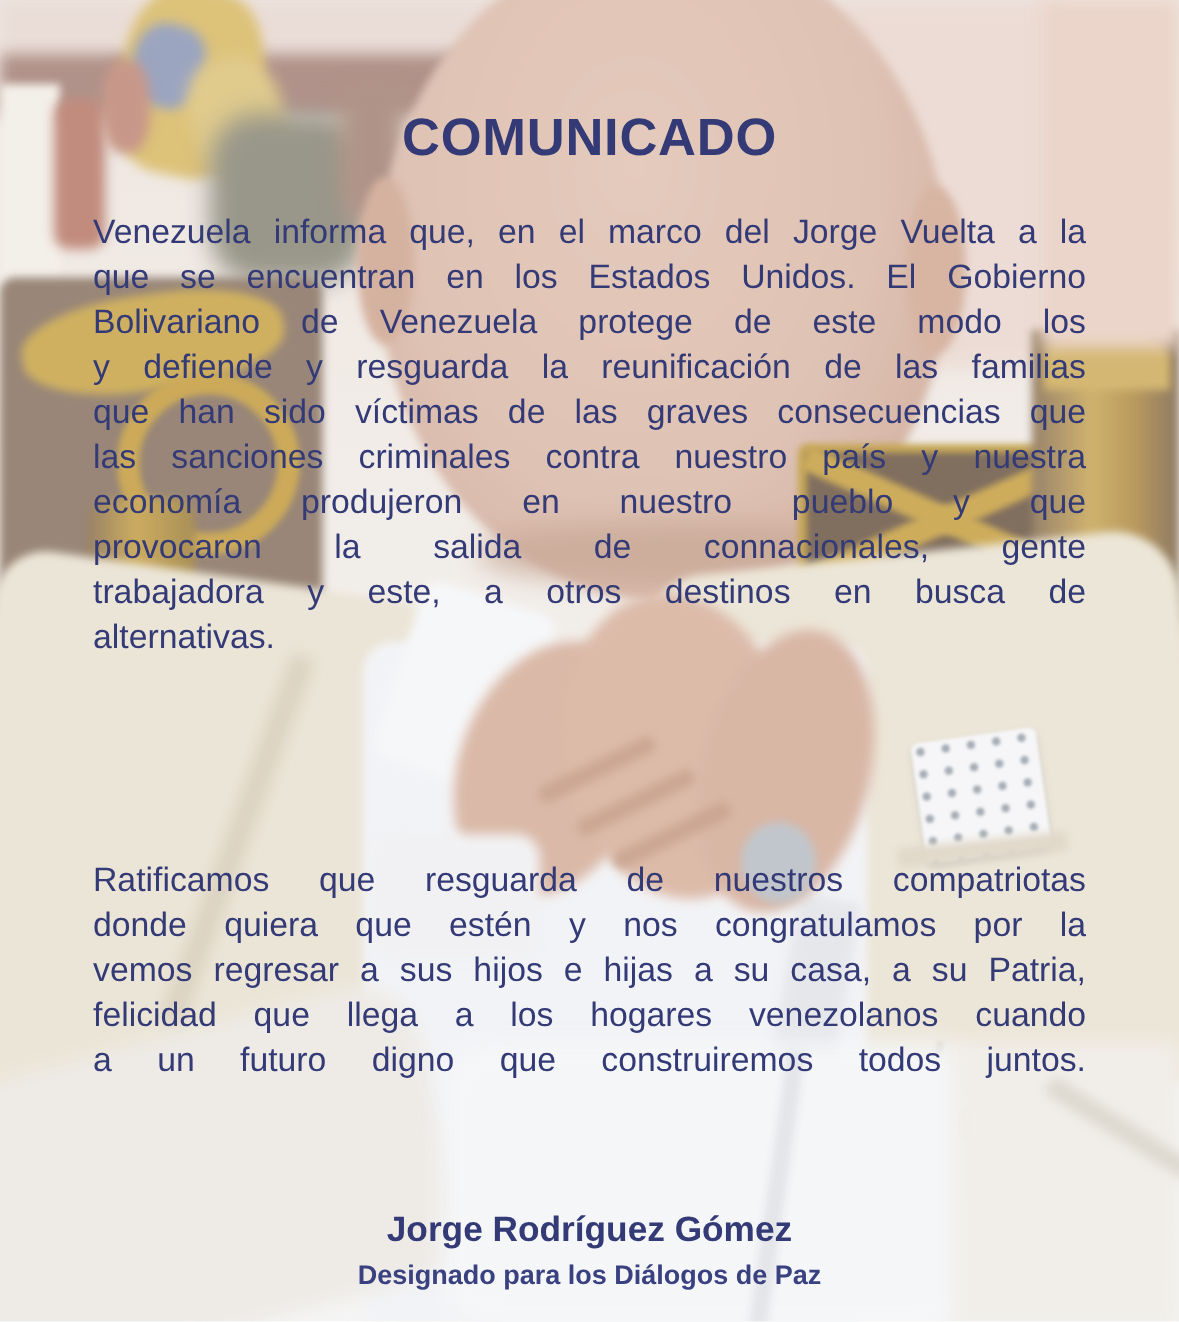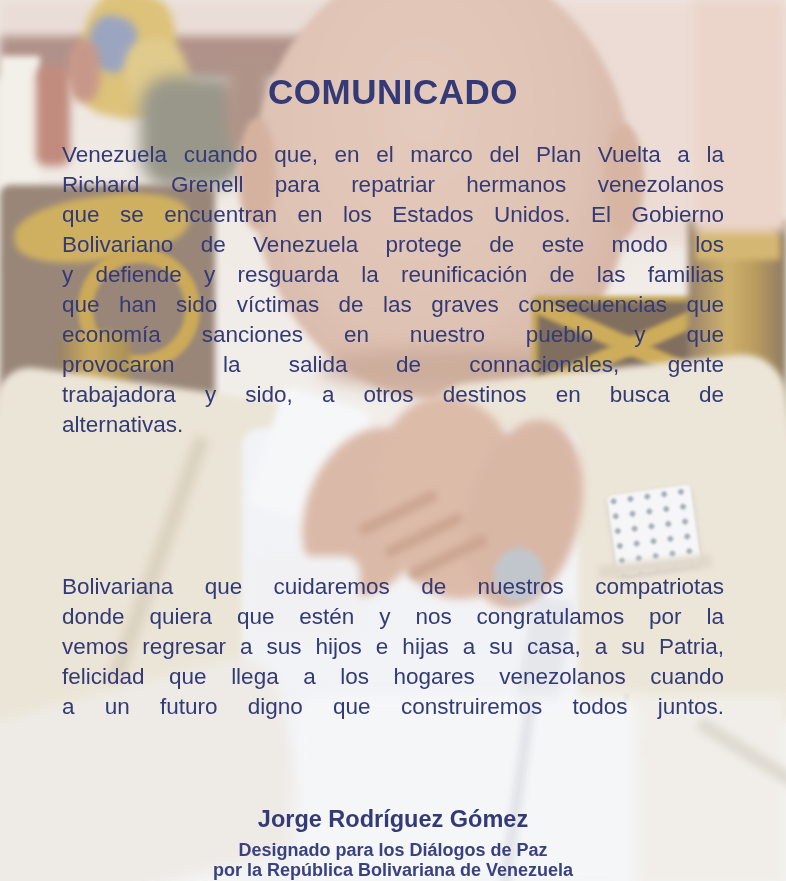--- a/index.html
+++ b/index.html
@@ -161,40 +161,39 @@
     <div class="placket"></div>
     <div class="jacket-right-bottom"></div>
     <div class="jacket-crease-rb"></div>
     <div class="veil"></div>
   </div>
 
   <div class="content">
     <h1 class="title">COMUNICADO</h1>
 
     <div class="para p1">
-      <div class="line">Venezuela cuando que, en el marco del Plan Vuelta a la</div>
-      <div class="line">Richard Grenell para repatriar hermanos venezolanos</div>
+      <div class="line">Venezuela informa que, en el marco del Jorge Vuelta a la</div>
       <div class="line">que se encuentran en los Estados Unidos. El Gobierno</div>
       <div class="line">Bolivariano de Venezuela protege de este modo los</div>
       <div class="line">y defiende y resguarda la reunificación de las familias</div>
       <div class="line">que han sido víctimas de las graves consecuencias que</div>
-      <div class="line">economía sanciones en nuestro pueblo y que</div>
+      <div class="line">las sanciones criminales contra nuestro país y nuestra</div>
+      <div class="line">economía produjeron en nuestro pueblo y que</div>
       <div class="line">provocaron la salida de connacionales, gente</div>
-      <div class="line">trabajadora y sido, a otros destinos en busca de</div>
+      <div class="line">trabajadora y este, a otros destinos en busca de</div>
       <div class="line no-stretch">alternativas.</div>
     </div>
 
     <div class="para p2">
-      <div class="line">Bolivariana que cuidaremos de nuestros compatriotas</div>
+      <div class="line">Ratificamos que resguarda de nuestros compatriotas</div>
       <div class="line">donde quiera que estén y nos congratulamos por la</div>
       <div class="line">vemos regresar a sus hijos e hijas a su casa, a su Patria,</div>
       <div class="line">felicidad que llega a los hogares venezolanos cuando</div>
       <div class="line">a un futuro digno que construiremos todos juntos.</div>
     </div>
 
     <div class="signature">
       <div class="sig-name">Jorge Rodríguez Gómez</div>
       <div class="sig-role">Designado para los Diálogos de Paz</div>
-      <div class="sig-role">por la República Bolivariana de Venezuela</div>
     </div>
   </div>
 
 </div>
 
 </body></html>

